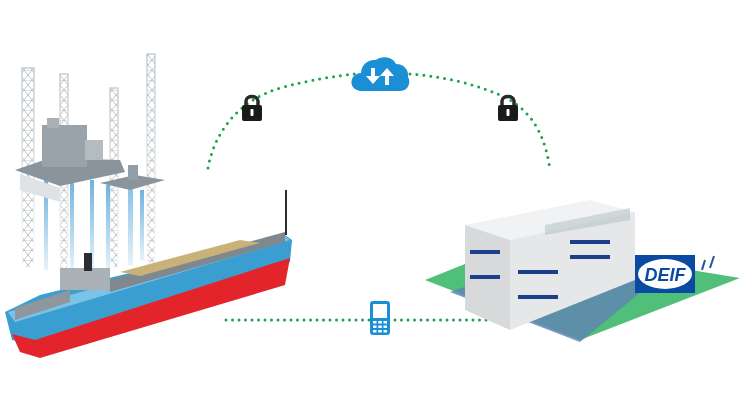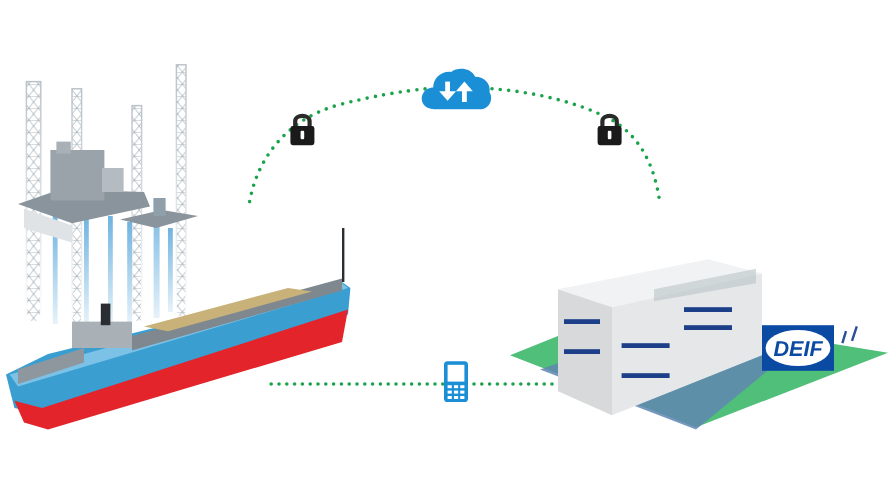--- a/index.html
+++ b/index.html
@@ -112,21 +112,21 @@
       <polygon points="15,268 70,250 70,262 15,280" fill="#8e979e"></polygon>
       <polygon points="110,240 285,192 285,202 110,252" fill="#7f888f"></polygon>
       <polygon points="120,232 240,200 260,203 140,236" fill="#c9b27a"></polygon>
       <rect x="60" y="228" width="50" height="22" fill="#a9b1b7"></rect>
       <rect x="84" y="213" width="8" height="18" fill="#2a2e33"></rect>
       <rect x="285" y="150" width="2" height="45" fill="#2a2e33"></rect>
     </g>
   </svg>
 </div>
 
-<div class="abs" style="left:420px;top:196px;width:320px;height:190px;">
+<div class="abs" style="left:420px;top:180px;width:320px;height:190px;">
   <svg width="320" height="190" viewBox="0 0 320 190">
 
     <polygon points="5,100 100,62 320,98 160,160" fill="#4fbf7a"></polygon>
     <polygon points="30,112 150,70 250,88 160,162" fill="#5f86b2" opacity="0.85"></polygon>
 
     <g>
       <polygon points="45,45 170,20 215,32 90,60" fill="#f1f2f3"></polygon>
       <polygon points="45,45 90,60 90,150 45,130" fill="#d7d9db"></polygon>
       <polygon points="90,60 215,32 215,100 90,150" fill="#e6e7e8"></polygon>
       <g fill="#1d3f8a">

